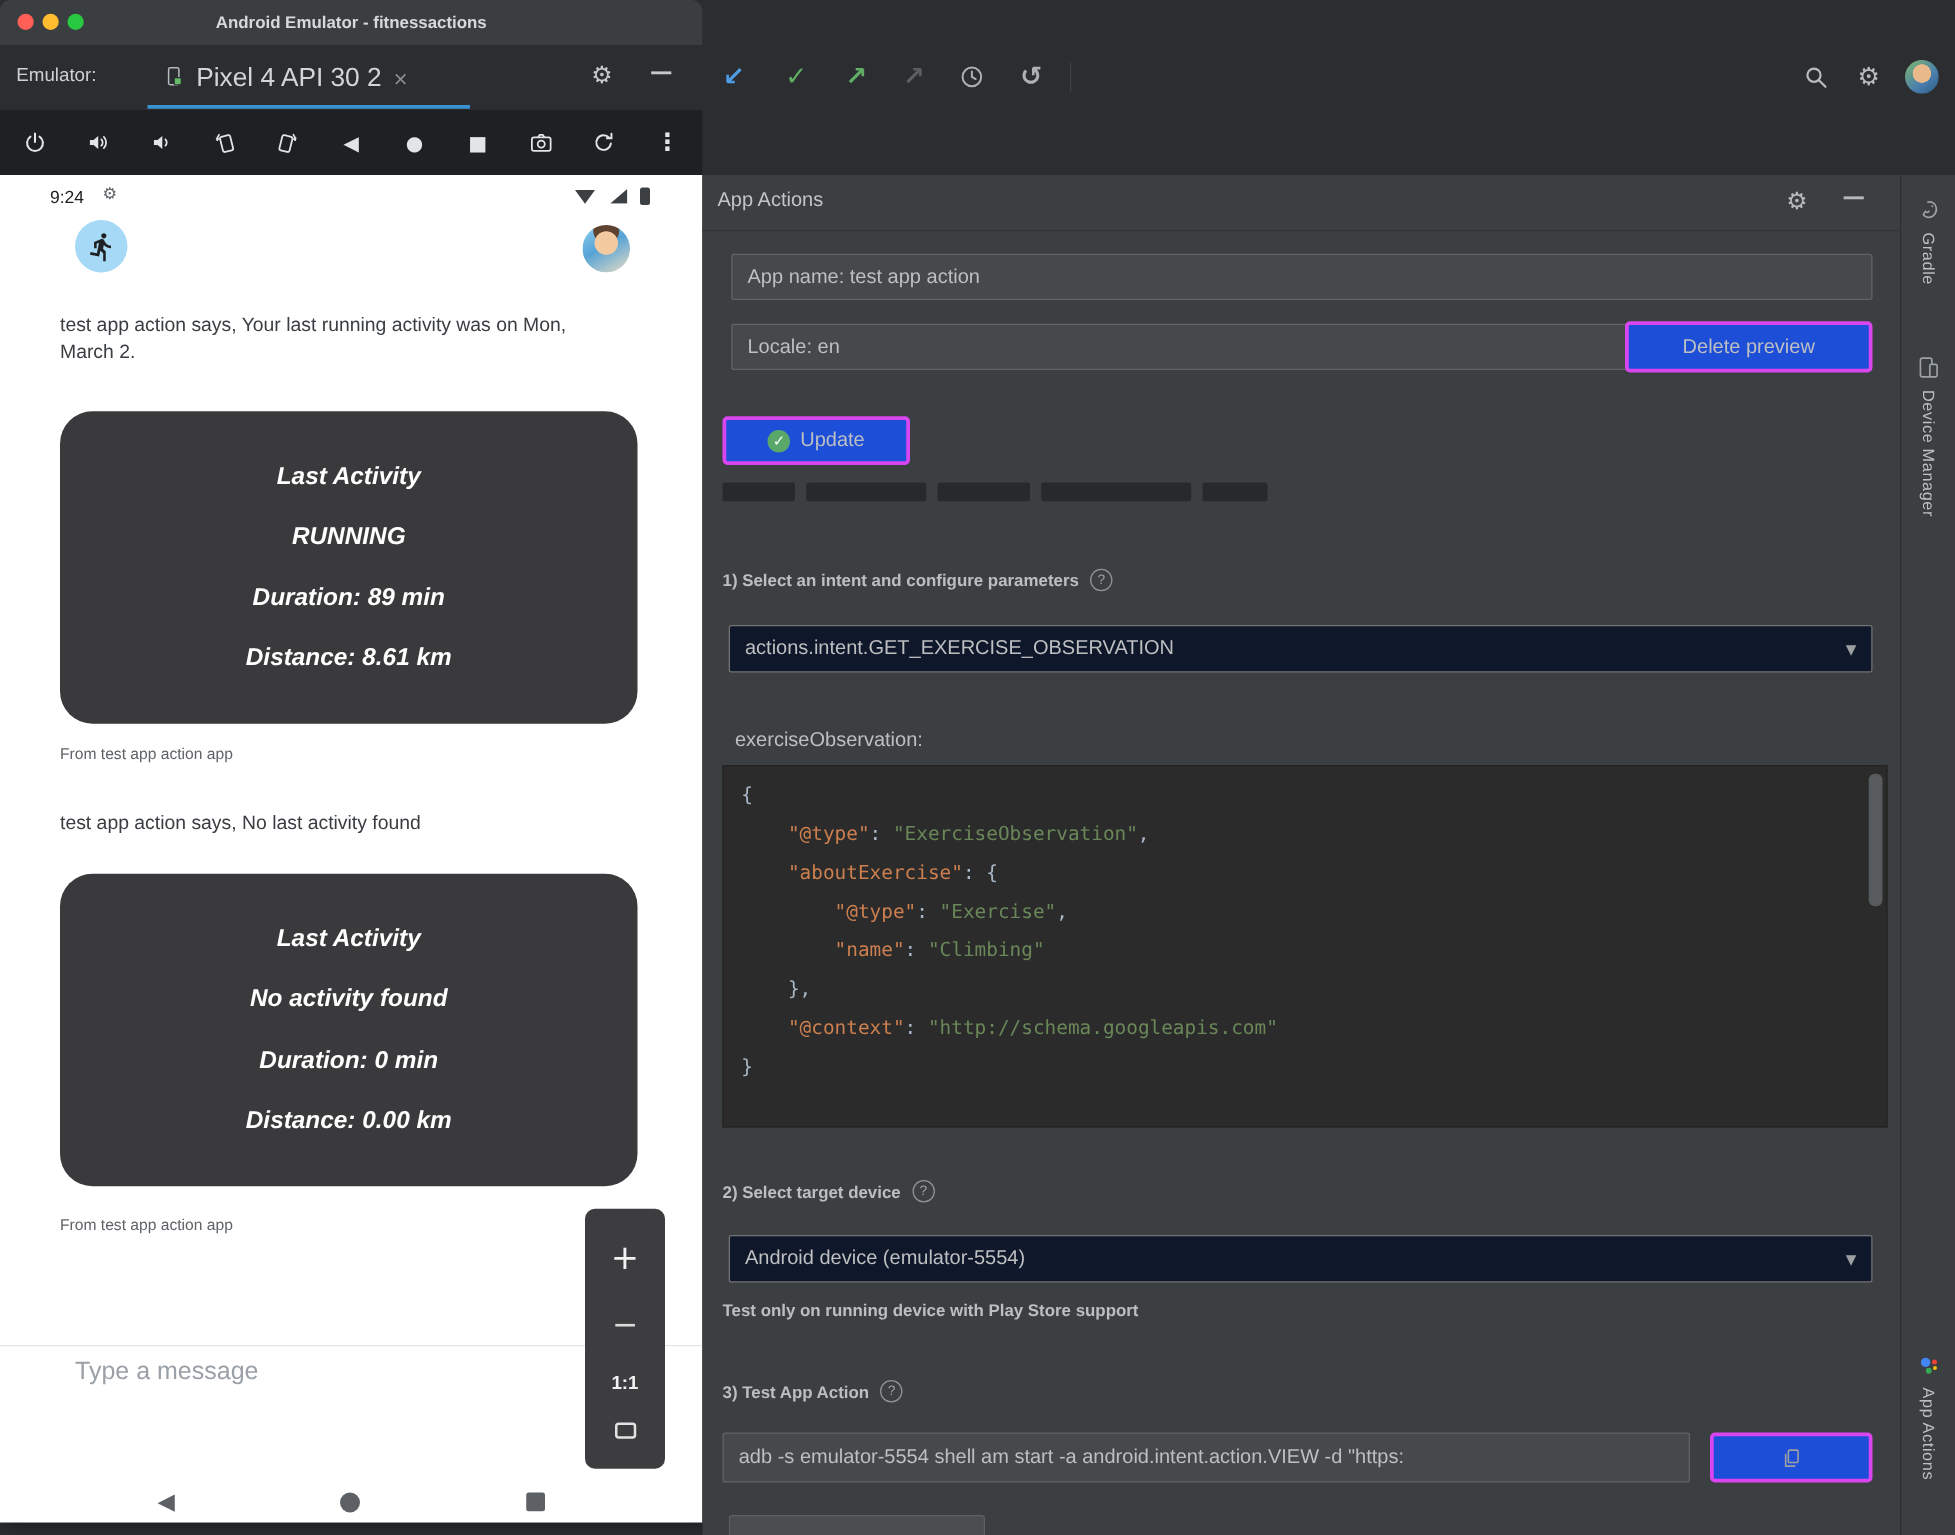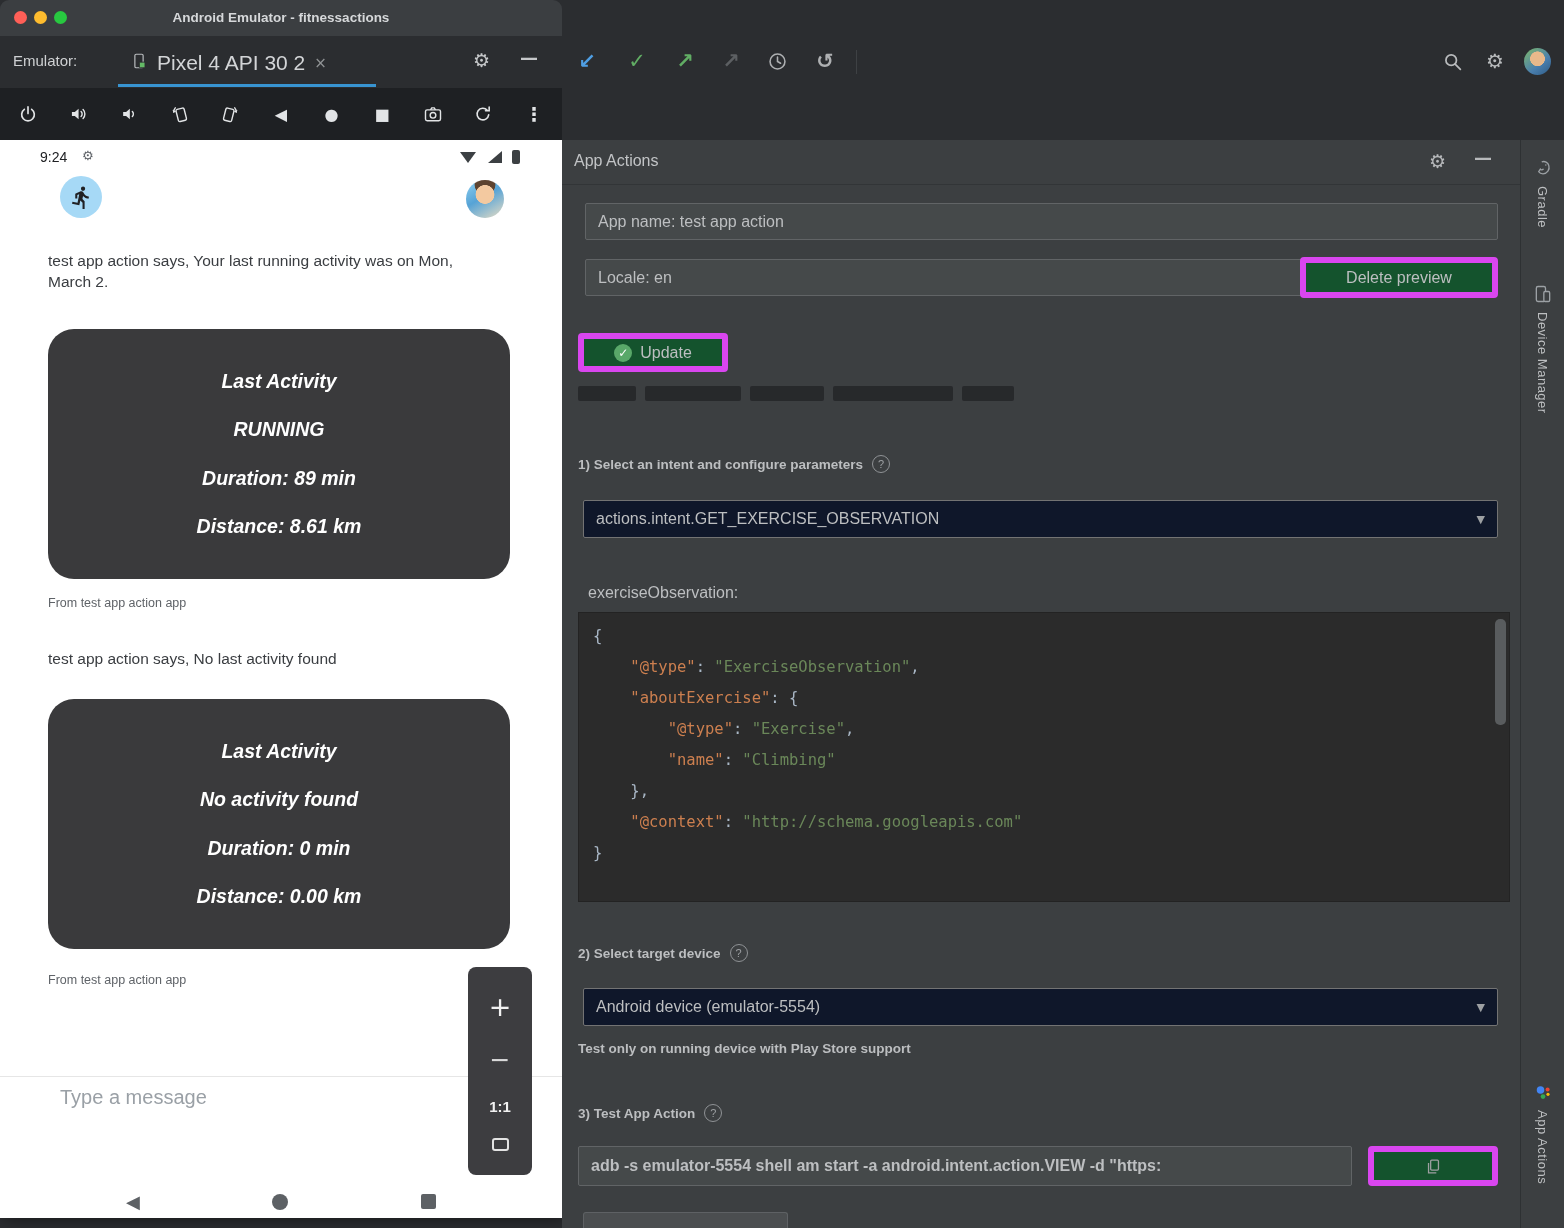--- a/index.html
+++ b/index.html
@@ -86,21 +86,21 @@
 
   #panel{position:absolute;left:0;top:140px;width:958px;height:1088px;background:#3c3f41;}
   #panel-header{position:absolute;left:0;top:0;width:958px;height:45px;border-bottom:1px solid #323537;}
   #panel-title{position:absolute;left:12px;top:12px;font-size:16px;color:#c2c4c6;}
   #panel-gear{position:absolute;right:74px;top:10px;font-size:19px;color:#b7b9bb;}
   #panel-min{position:absolute;right:28px;top:7px;font-size:18px;font-weight:bold;color:#b7b9bb;}
 
   .text-field{position:absolute;background:#45494a;border:1px solid #616466;border-radius:2px;color:#bdbfc1;font-size:16px;display:flex;align-items:center;padding:0 12px;white-space:nowrap;overflow:hidden;}
   #fld-appname{left:23px;top:63px;width:913px;height:37px;}
   #fld-locale{left:23px;top:119px;width:782px;height:37px;}
-  .btn{position:absolute;background:#14532d;border:6px solid #d946ef;border-radius:4px;color:#bdbfc1;font-size:16px;display:flex;align-items:center;justify-content:center;gap:8px;}
+  .btn{position:absolute;background:#1d4ed8;border:3px solid #d946ef;border-radius:4px;color:#bdbfc1;font-size:16px;display:flex;align-items:center;justify-content:center;gap:8px;}
   #btn-delete{left:738px;top:117px;width:198px;height:41px;}
   #btn-update{left:16px;top:193px;width:150px;height:39px;}
   #update-check{width:18px;height:18px;border-radius:50%;background:#59a869;color:#fff;font-size:12px;display:flex;align-items:center;justify-content:center;}
   #status-redacted{position:absolute;left:16px;top:246px;height:15px;display:flex;gap:9px;}
   #status-redacted span{display:block;height:15px;background:#27292b;border-radius:2px;}
 
   .step-label{position:absolute;font-size:13.5px;font-weight:bold;color:#bcbec0;display:flex;align-items:center;gap:9px;}
   .help-circle{width:18px;height:18px;border:1.5px solid #8f9295;border-radius:50%;color:#9da0a3;font-size:11px;display:flex;align-items:center;justify-content:center;font-weight:normal;}
   #step1-label{left:16px;top:315px;}
   #step2-label{left:16px;top:804px;}
@@ -112,21 +112,21 @@
   #dd-device{left:21px;top:848px;width:915px;height:38px;}
   .dd-arrow{color:#9da0a3;font-size:11px;}
 
   #param-label{position:absolute;left:26px;top:444px;font-size:16px;color:#bdbfc1;}
   #code-editor{position:absolute;left:16px;top:472px;width:932px;height:290px;background:#2b2b2b;border:1px solid #232323;padding:8px 0 0 14px;font-family:"DejaVu Sans Mono",monospace;font-size:15.5px;color:#a9b7c6;}
   .code-line{white-space:pre;line-height:31px;height:31px;}
   .tok-key{color:#cc7f4f;}
   .tok-str{color:#6a8759;}
   #code-scroll{position:absolute;right:3px;top:6px;width:11px;height:106px;background:#595c5e;border-radius:5px;}
 
-  #fld-adb{left:16px;top:1006px;width:774px;height:40px;font-weight:bold;}
+  #fld-adb{left:16px;top:1006px;width:774px;height:40px;}
   #btn-copy{left:806px;top:1006px;width:130px;height:40px;color:#9ea0a2;}
   #btn-copy svg{width:17px;height:17px;}
   #btn-partial{position:absolute;left:21px;top:1072px;width:205px;height:16px;background:#4b4e50;border:1px solid #5e6164;border-bottom:none;border-radius:3px 3px 0 0;}
 
   
   #tool-strip{position:absolute;left:958px;top:140px;width:44px;height:1088px;background:#3c3f41;border-left:1px solid #2e3133;display:flex;flex-direction:column;align-items:center;}
   .strip-item{display:flex;flex-direction:column;align-items:center;gap:8px;color:#bdbfc1;}
   .strip-label{writing-mode:vertical-rl;font-size:13px;letter-spacing:.5px;}
   .strip-icon{width:20px;height:20px;color:#9ca1a5;}
   .strip-icon svg{width:20px;height:20px;}

